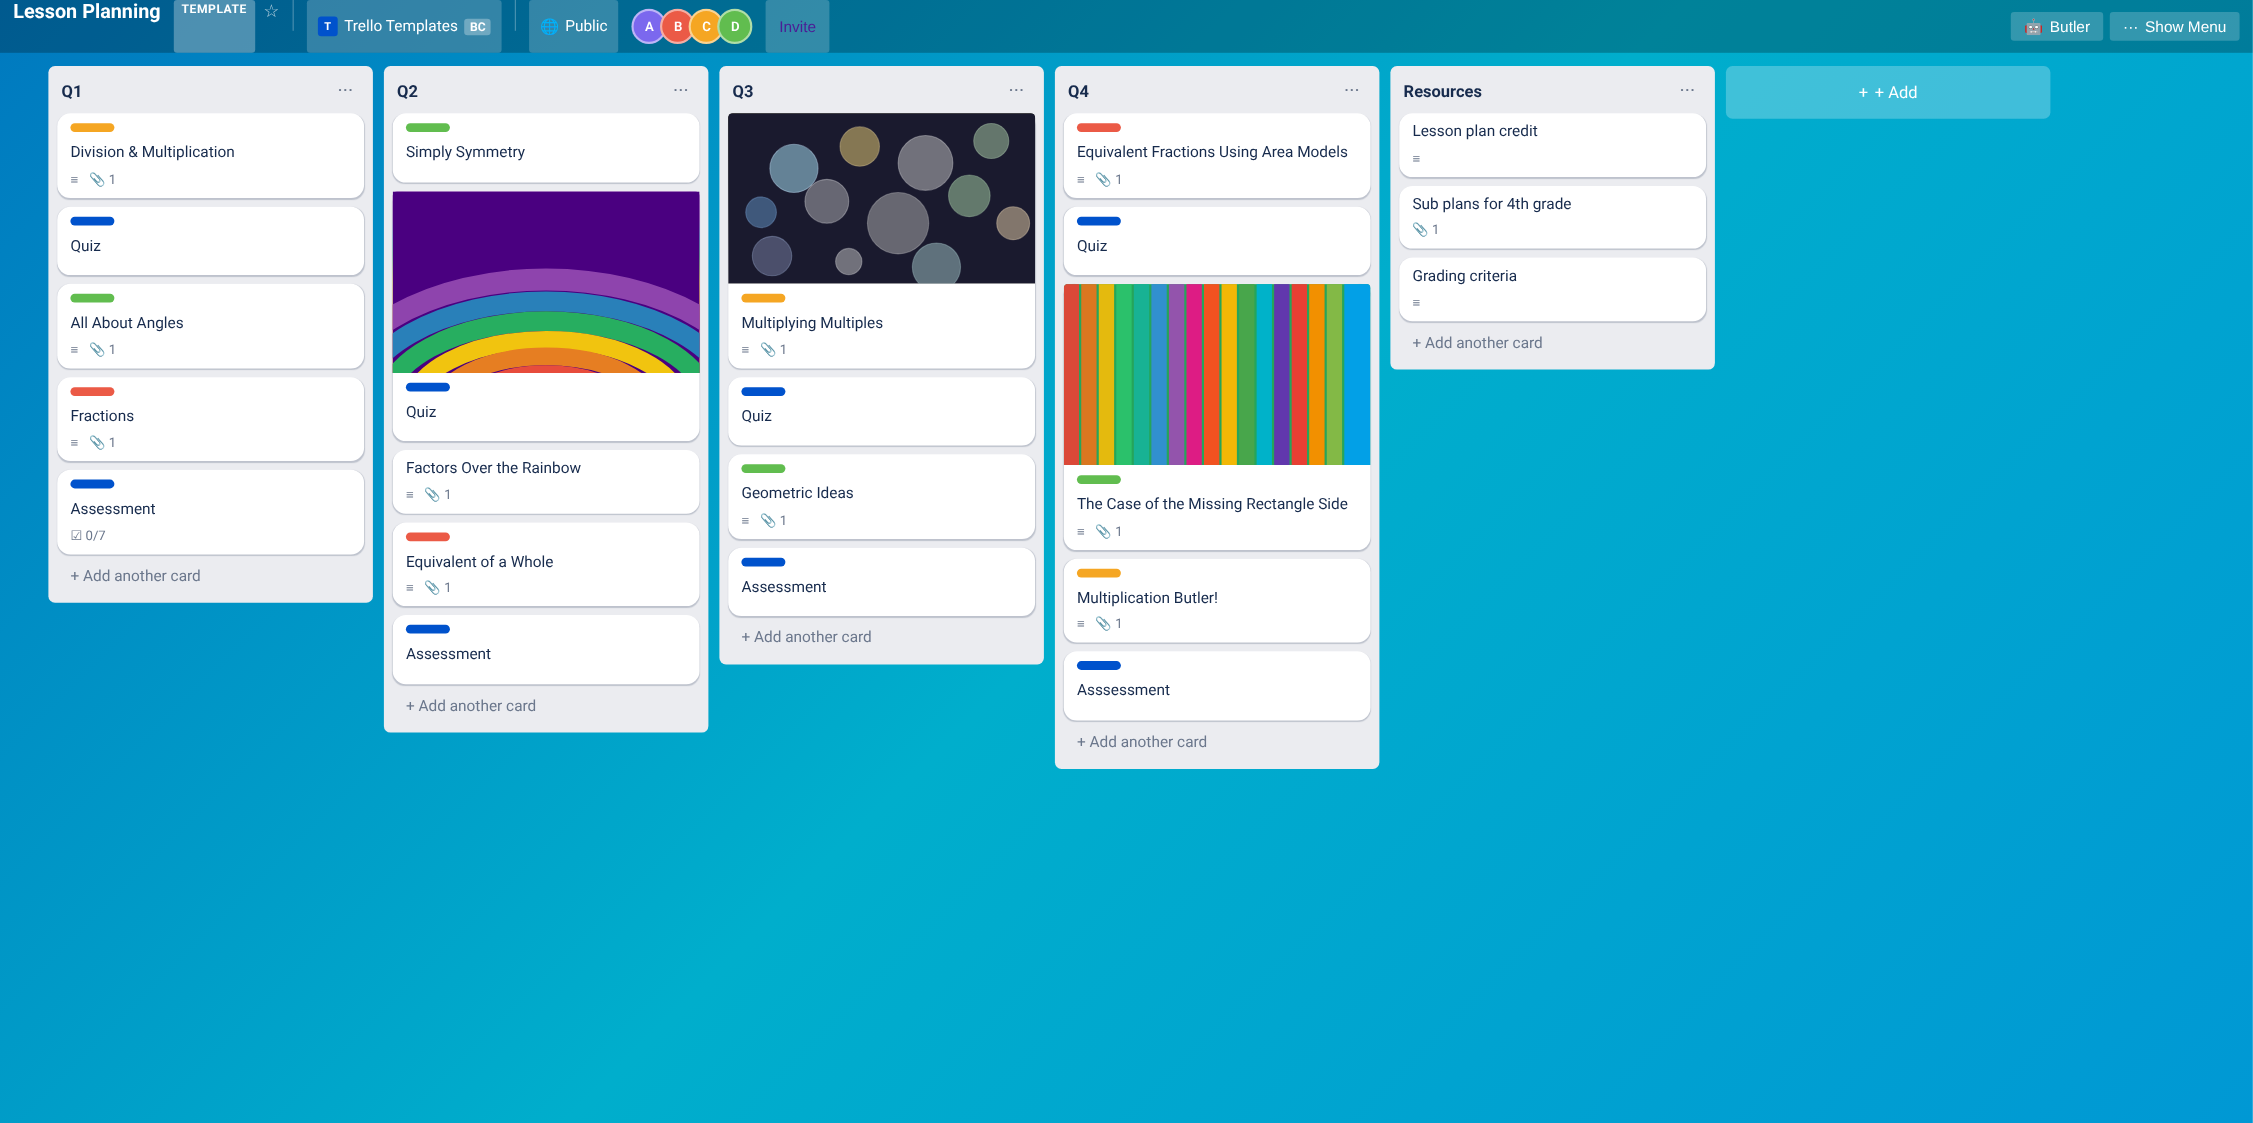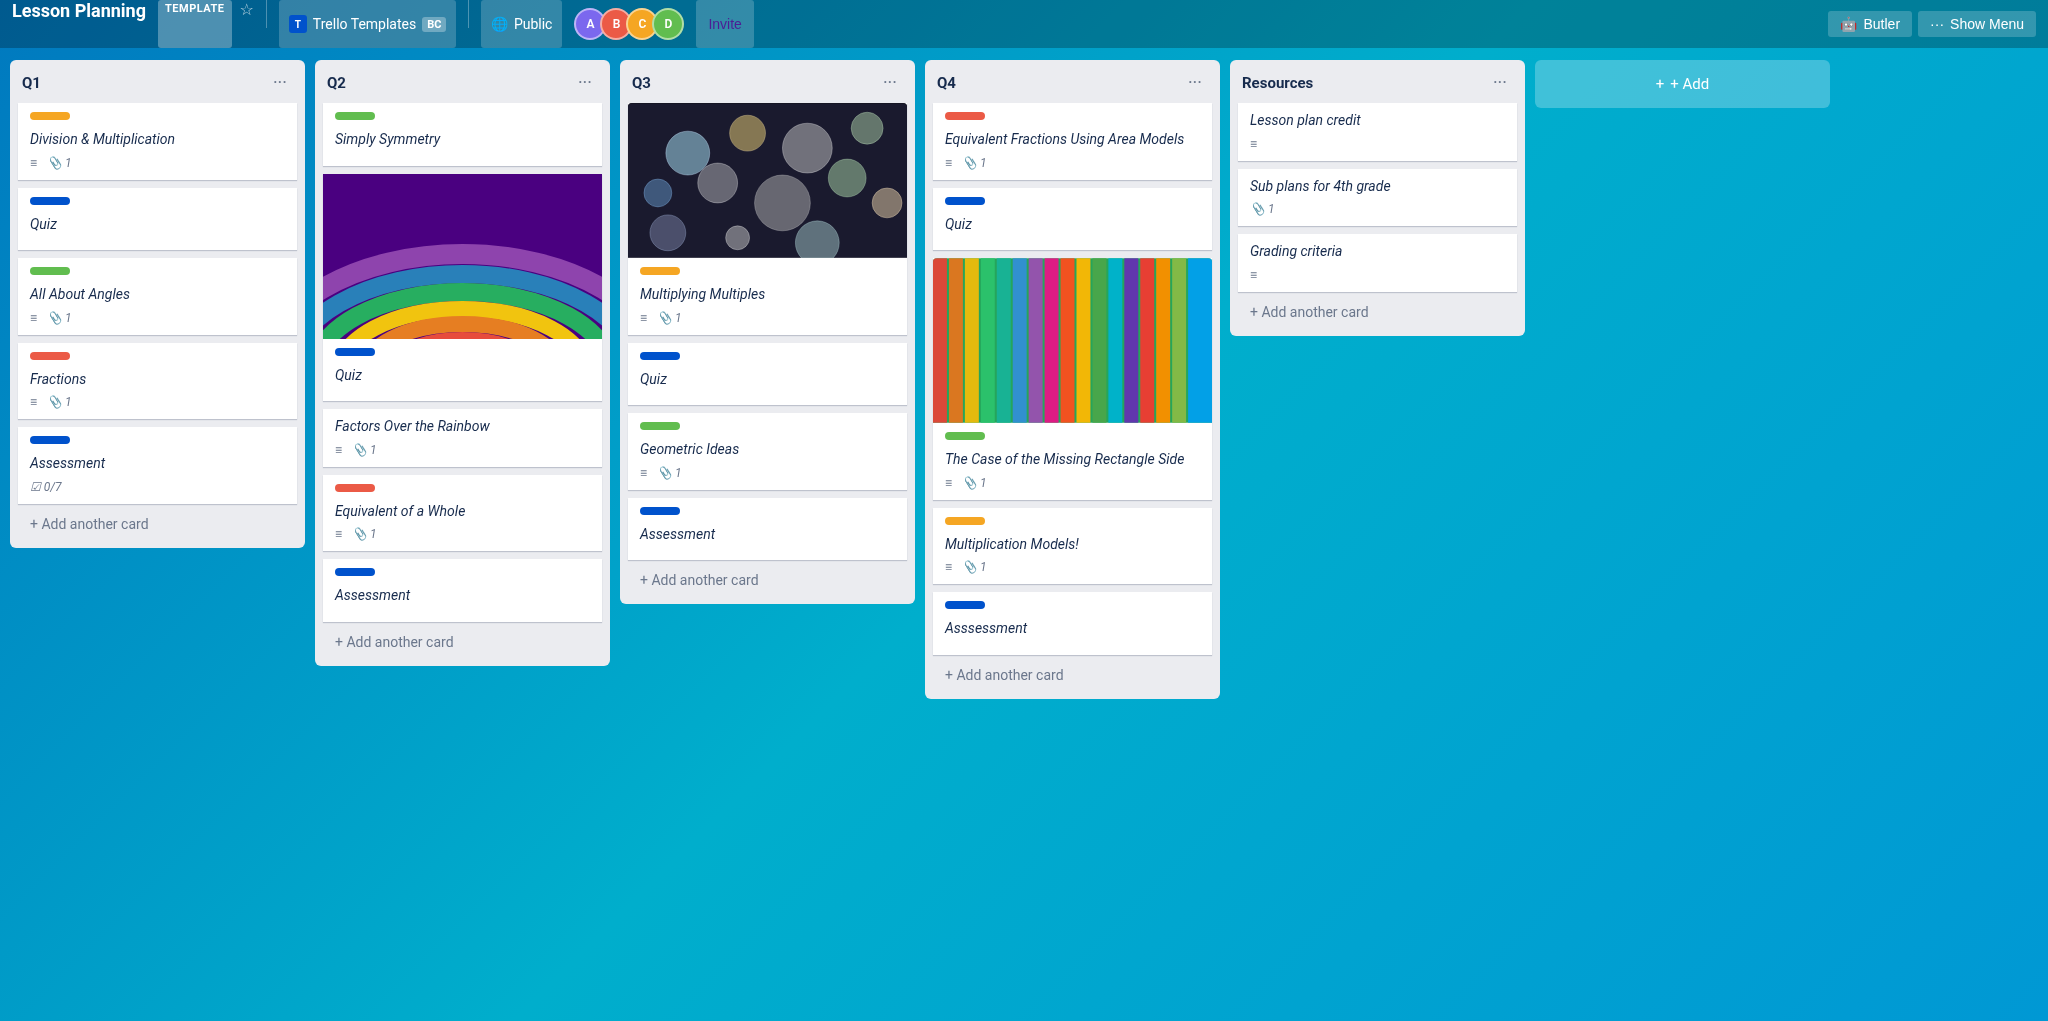--- a/index.html
+++ b/index.html
@@ -146,20 +146,21 @@
     }
 
     
     .board {
       display: flex;
       align-items: flex-start;
       padding: 12px 10px;
       gap: 10px;
       overflow-x: auto;
       height: calc(100vh - 48px);
+      margin-left: 34px;
     }
 
     
     .column {
       background: #ebecf0;
       border-radius: 6px;
       width: 295px;
       min-width: 295px;
       max-height: calc(100vh - 70px);
       overflow-y: auto;
@@ -188,25 +189,24 @@
 
     
     .cards-container {
       padding: 0 8px;
       display: flex;
       flex-direction: column;
       gap: 8px;
     }
     .card {
       background: #fff;
-      border-radius: 0;
+      border-radius: 12px;
       box-shadow: 0 1px 1px rgba(9,30,66,0.2);
       cursor: pointer;
       position: relative;
-      font-style: italic;
     }
     .card-content {
       padding: 8px 12px 10px;
     }
     .card-label {
       display: inline-block;
       height: 8px;
       border-radius: 4px;
       width: 40px;
       margin-bottom: 6px;
@@ -570,21 +570,21 @@
           <div class="card-meta">
             <span class="card-meta-item">≡</span>
             <span class="card-meta-item">📎 1</span>
           </div>
         </div>
       </div>
 
       <div class="card">
         <div class="card-content">
           <div class="card-label" style="background:#f5a623;"></div>
-          <div class="card-title">Multiplication Models!</div>
+          <div class="card-title">Multiplication Butler!</div>
           <div class="card-meta">
             <span class="card-meta-item">≡</span>
             <span class="card-meta-item">📎 1</span>
           </div>
         </div>
       </div>
 
       <div class="card">
         <div class="card-content">
           <div class="card-label" style="background:#0052cc;"></div>

